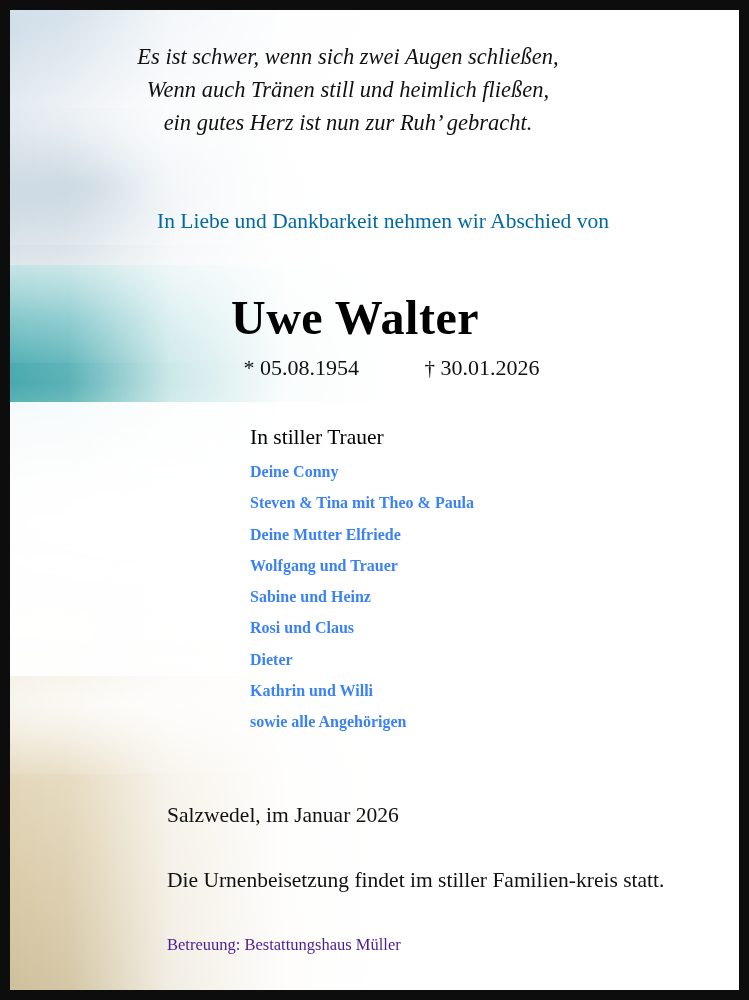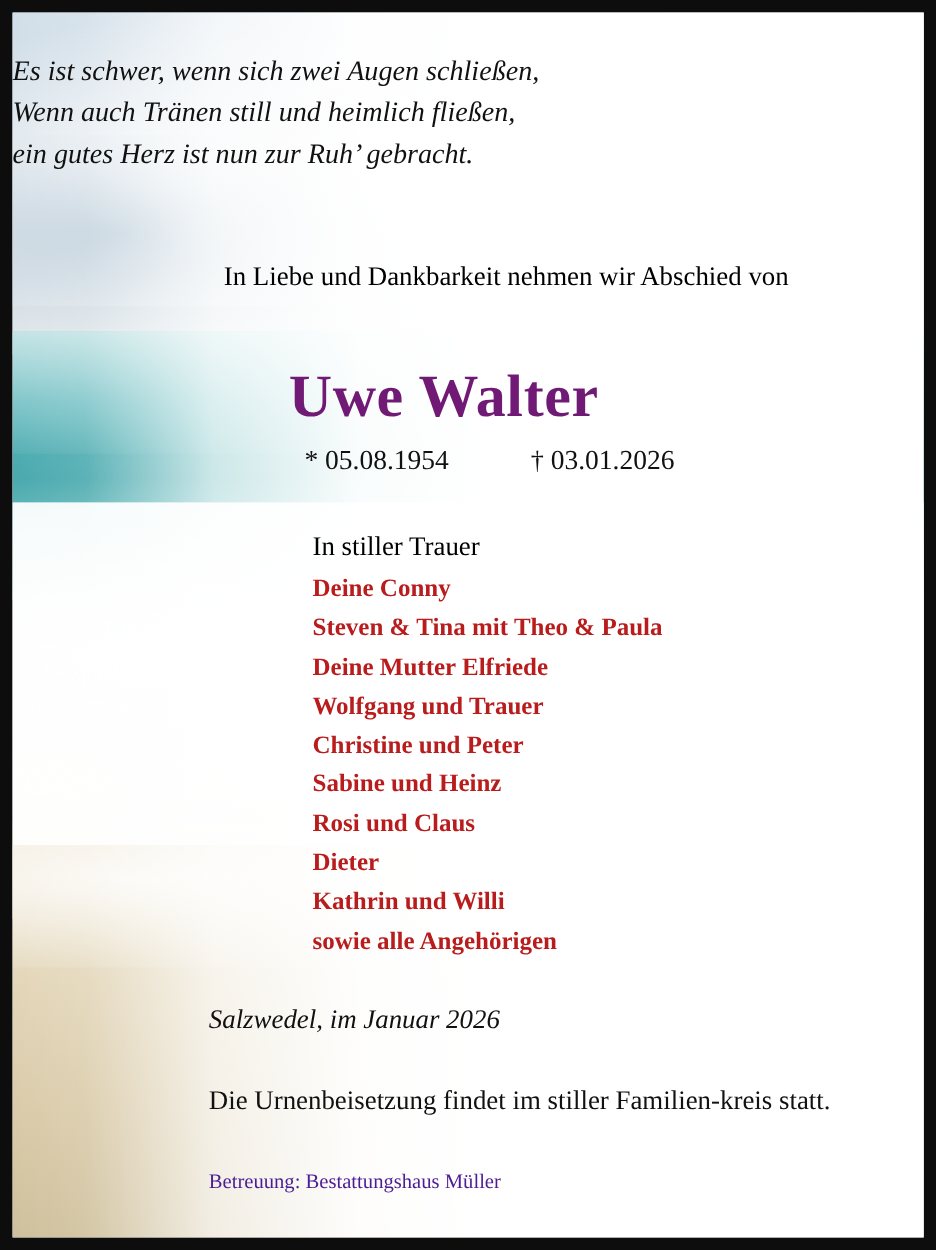--- a/index.html
+++ b/index.html
@@ -105,47 +105,48 @@
   .content {
     position: absolute;
     inset: 0;
     color: #151515;
   }
   .verse {
     position: absolute;
     left: 0;
     top: 30px;
     width: 676px;
+    text-align: center;
     font-style: italic;
     font-size: 22.5px;
     line-height: 33px;
     color: #111;
   }
   .verse div { white-space: pre; }
 
   .lead {
     position: absolute;
-    left: 169px;
+    left: 147px;
     top: 196px;
     width: 560px;
     font-size: 21.5px;
     line-height: 31px;
-    color: #000000;
+    color: #0369a1;
   }
 
   .name {
     position: absolute;
     left: 0;
     top: 280px;
     width: 660px;
     text-align: center;
     font-size: 48px;
     font-weight: bold;
     letter-spacing: 0.5px;
-    color: #701a75;
+    color: #000000;
     padding-left: 30px;
     box-sizing: border-box;
   }
   .dates {
     position: absolute;
     left: 0;
     top: 345px;
     width: 729px;
     text-align: center;
     font-size: 22px;
@@ -160,33 +161,32 @@
     position: absolute;
     left: 240px;
     top: 415px;
     font-size: 21.5px;
     color: #000000;
   }
   .mourners {
     position: absolute;
     left: 240px;
     top: 446px;
-    font-size: 20px;
+    font-size: 16px;
     font-weight: bold;
     line-height: 31.3px;
-    color: #b91c1c;
+    color: #3b82f6;
   }
 
   .place {
     position: absolute;
     left: 157px;
     top: 793px;
     font-size: 21.5px;
     color: #111;
-    font-style: italic;
   }
   .note {
     position: absolute;
     left: 157px;
     top: 855px;
     width: 565px;
     font-size: 21.5px;
     line-height: 31px;
     color: #111;
   }
@@ -230,32 +230,31 @@
 
       <div class="name">Uwe Walter</div>
 
       <div class="dates">
         <span class="birth">
           <span>*</span>
           <span>05.08.1954</span>
         </span>
         <span class="death">
           <span class="cross">†</span>
-          <span>03.01.2026</span>
+          <span>30.01.2026</span>
         </span>
       </div>
 
       <div class="mourn-head">In stiller Trauer</div>
 
       <div class="mourners">
         <div>Deine Conny</div>
         <div>Steven &amp; Tina mit Theo &amp; Paula</div>
         <div>Deine Mutter Elfriede</div>
         <div>Wolfgang und Trauer</div>
-        <div>Christine und Peter</div>
         <div>Sabine und Heinz</div>
         <div>Rosi und Claus</div>
         <div>Dieter</div>
         <div>Kathrin und Willi</div>
         <div>sowie alle Angehörigen</div>
       </div>
 
       <div class="place">Salzwedel, im Januar 2026</div>
 
       <div class="note">Die Urnenbeisetzung findet im stiller Familien-kreis statt.</div>

